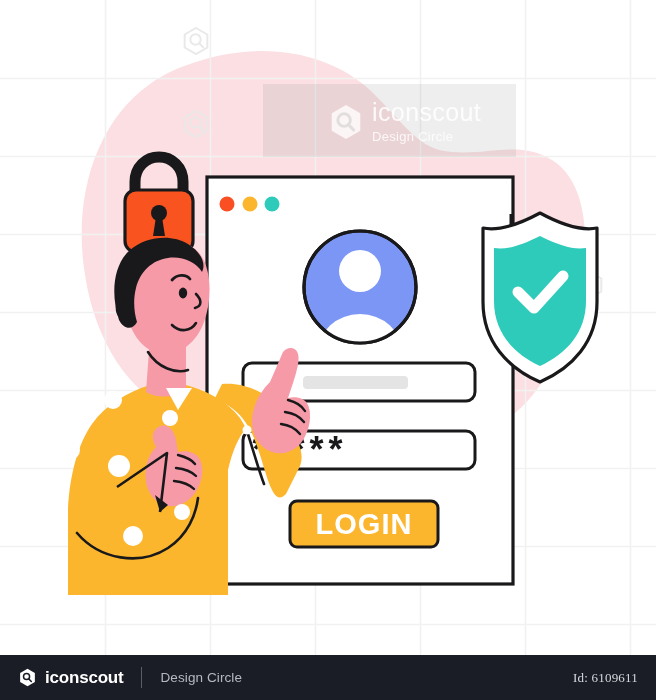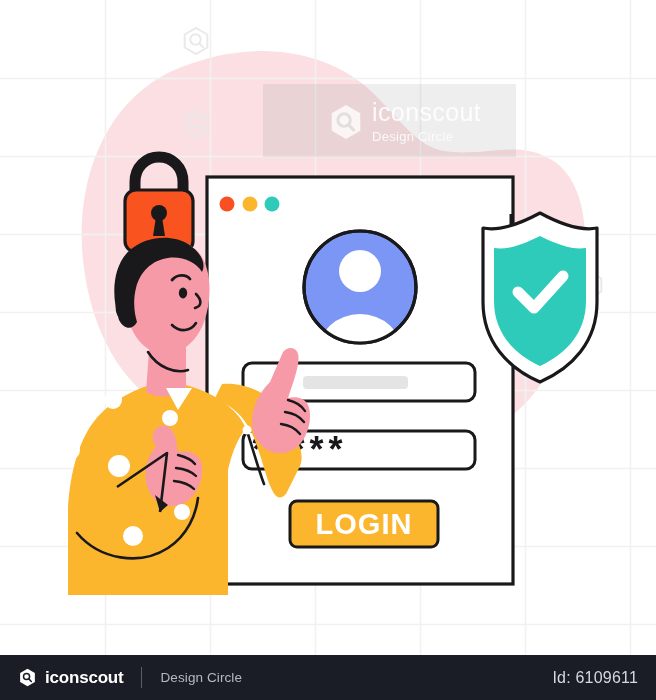--- a/index.html
+++ b/index.html
@@ -109,22 +109,23 @@
     margin: 0 11px 0 9px;
   }
   #fs-sub {
     color: #b6b8c0;
     font-size: 13.5px;
     letter-spacing: 0.1px;
   }
   #fs-id {
     margin-left: auto;
     color: #d6d8de;
-    font-size: 16px;
+    font-size: 13px;
     letter-spacing: 0.2px;
+    font-family: Liberation Serif, serif;
   }
 </style>
 </head>
 <body>
 
 <div id="stage">
 
   <div id="canvas">
 
     <svg class="layer" viewBox="0 0 656 655">

